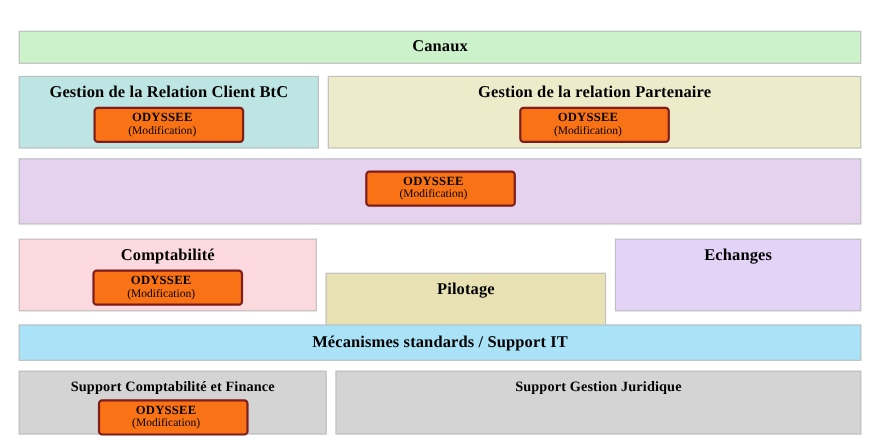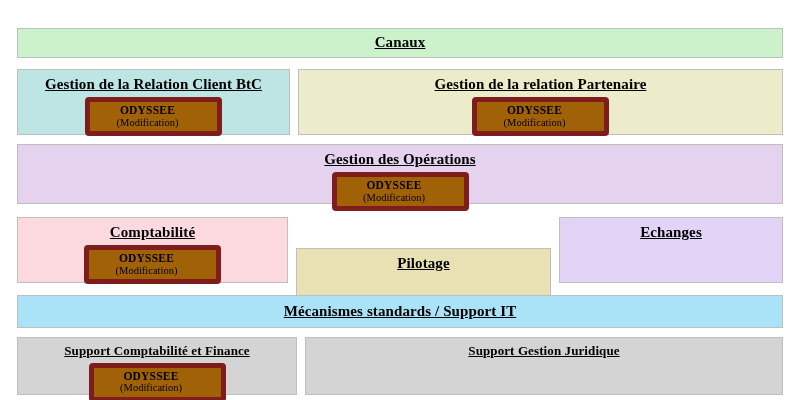--- a/index.html
+++ b/index.html
@@ -40,29 +40,28 @@
   }
 
   .block-title {
     font-weight: bold;
     font-size: 15px;
     color: #000000;
     text-align: left;
     line-height: 1.15;
     letter-spacing: 0.1px;
     white-space: nowrap;
-    text-decoration: underline;
   }
 
   .odyssee {
     margin-top: 4px;
     width: 137px;
     box-sizing: border-box;
-    background: #a16207;
-    border: 5px solid #7f1d1d;
+    background: #f97316;
+    border: 2px solid #7f1d1d;
     border-radius: 4px;
     padding: 2px 12px 3px 0;
     text-align: center;
     line-height: 1.08;
   }
   .odyssee-name {
     font-weight: bold;
     font-size: 11.5px;
     color: #000000;
     display: block;
@@ -146,21 +145,20 @@
       <span class="block-title">Gestion de la relation Partenaire</span>
       <div class="odyssee">
         <span class="odyssee-name">ODYSSEE</span>
         <span class="odyssee-sub">(Modification)</span>
       </div>
     </div>
   </div>
 
   <div class="row" id="row-operations">
     <div class="block" id="block-operations">
-      <span class="block-title">Gestion des Opérations</span>
       <div class="odyssee">
         <span class="odyssee-name">ODYSSEE</span>
         <span class="odyssee-sub">(Modification)</span>
       </div>
     </div>
   </div>
 
   <div class="row" id="row-referentiels">
     <div class="block" id="block-referentiels">
       <span class="block-title">Comptabilité</span>

